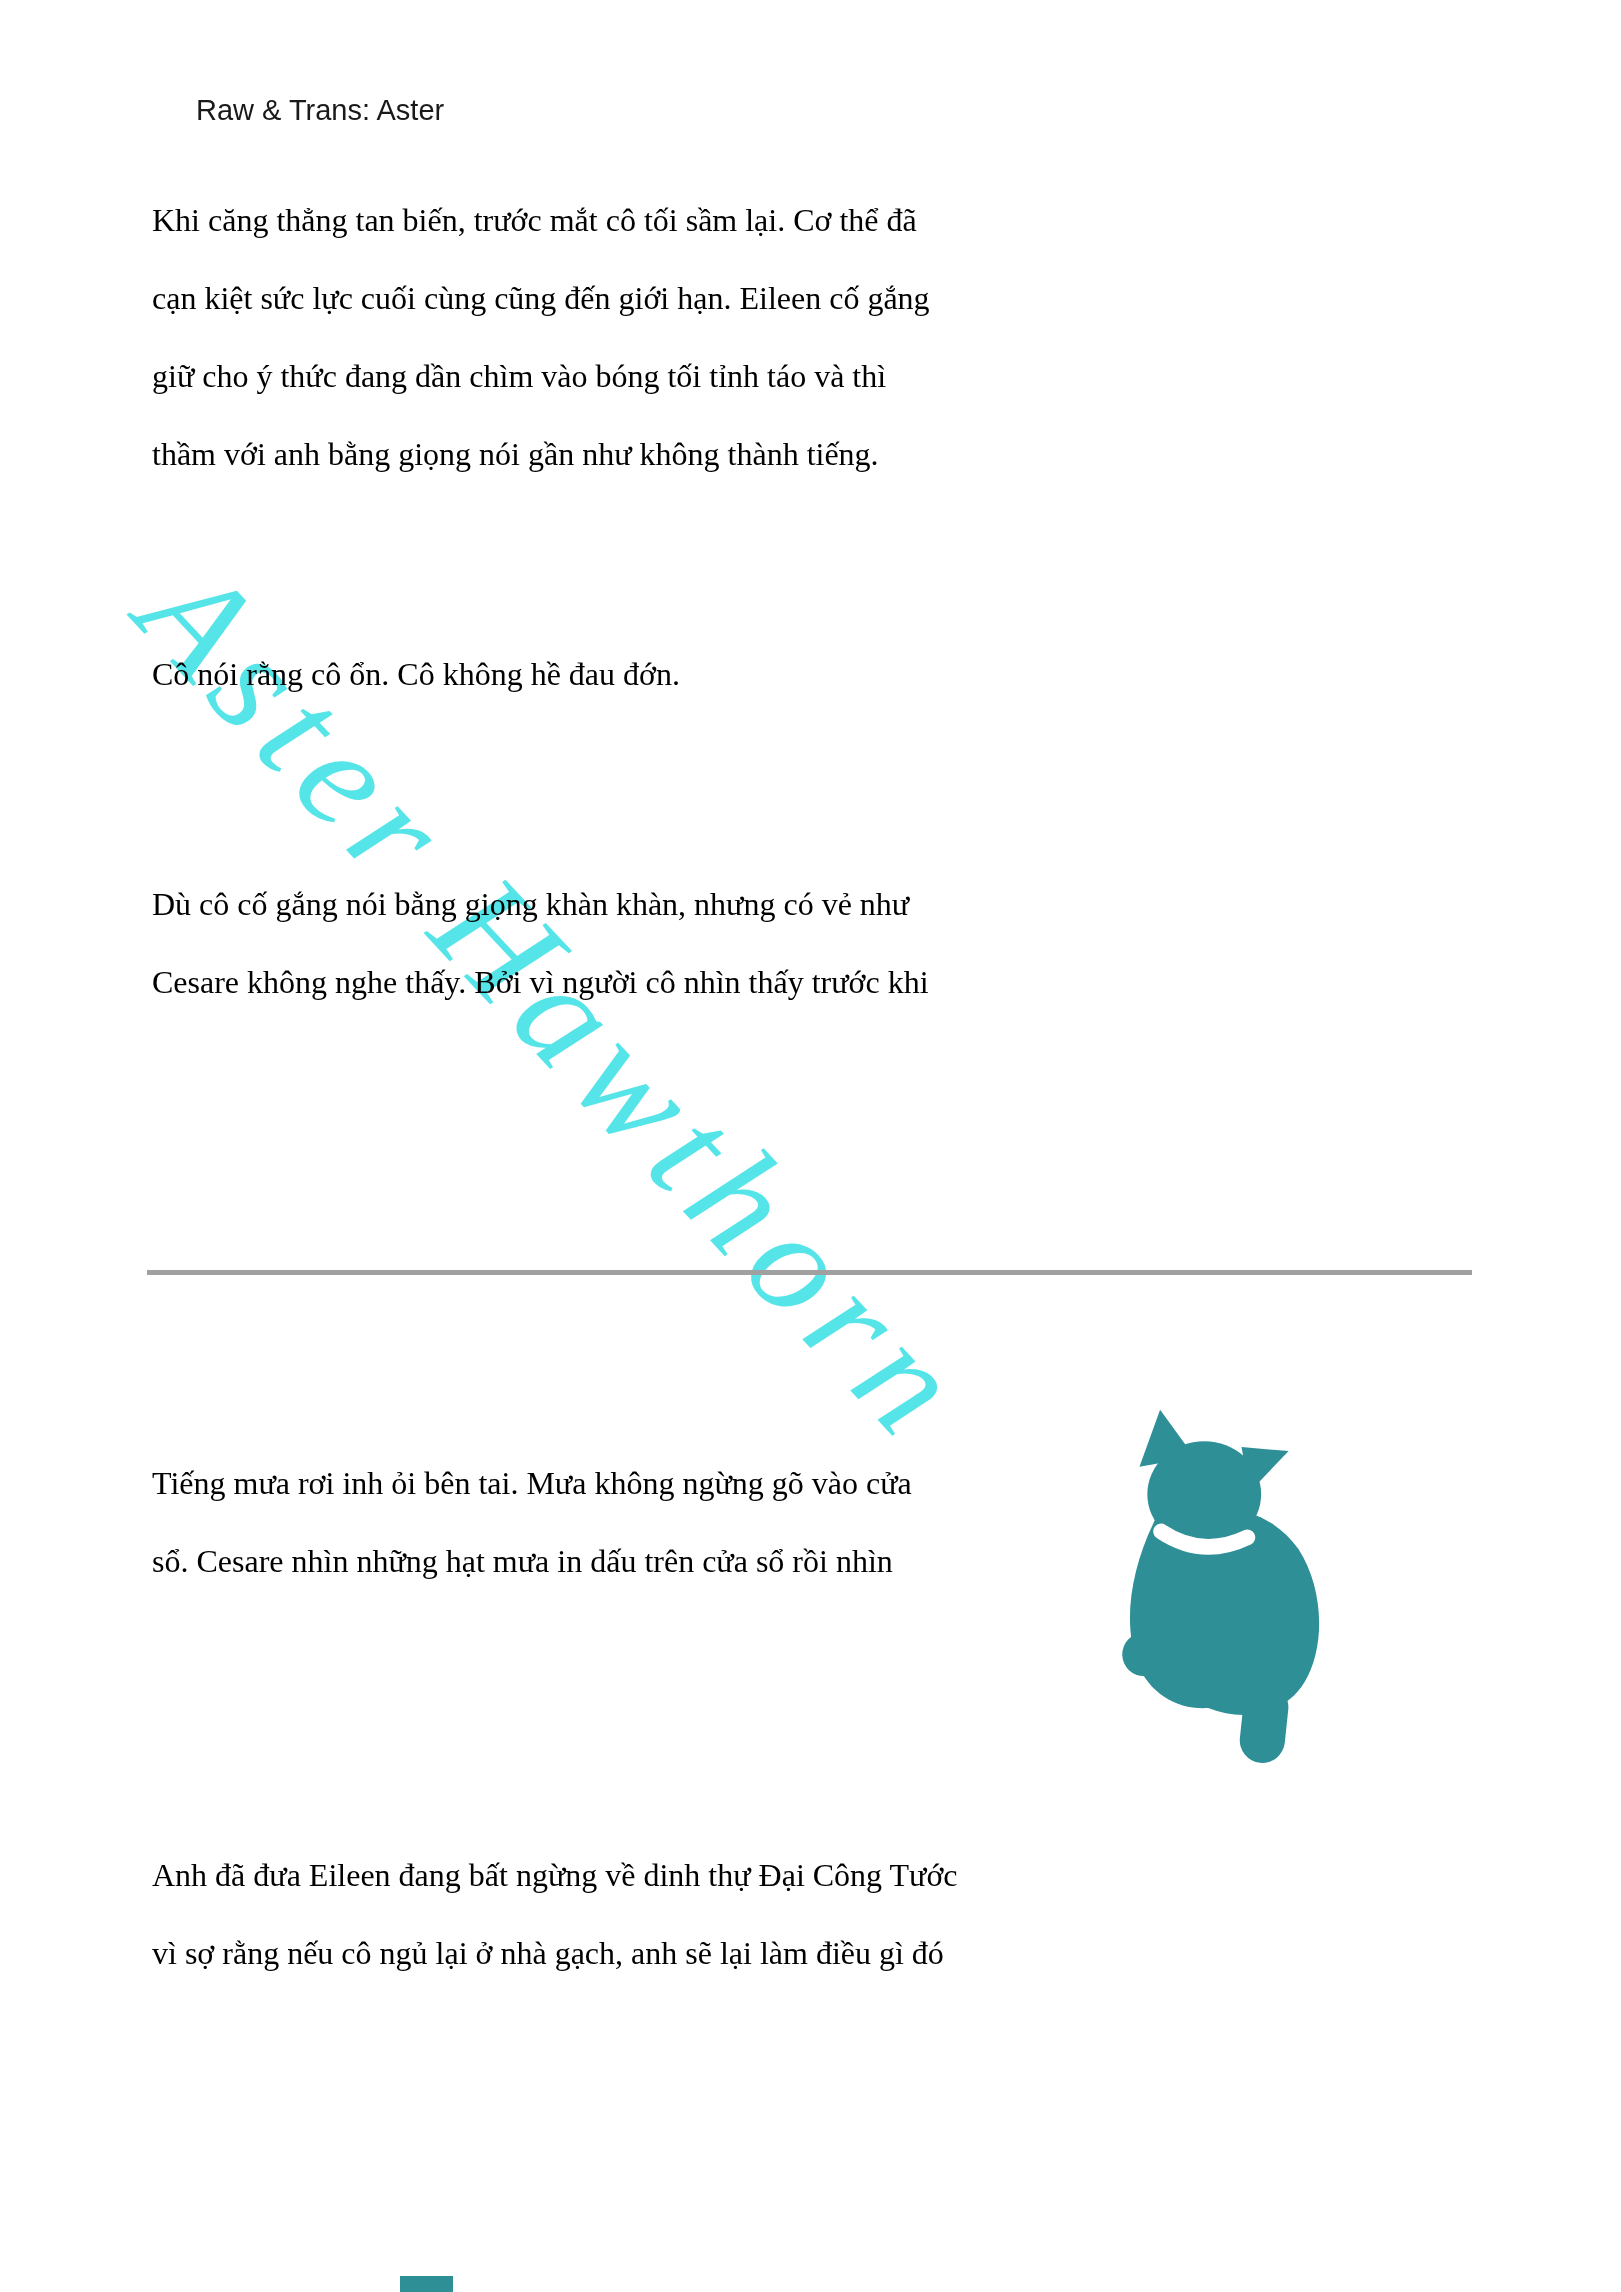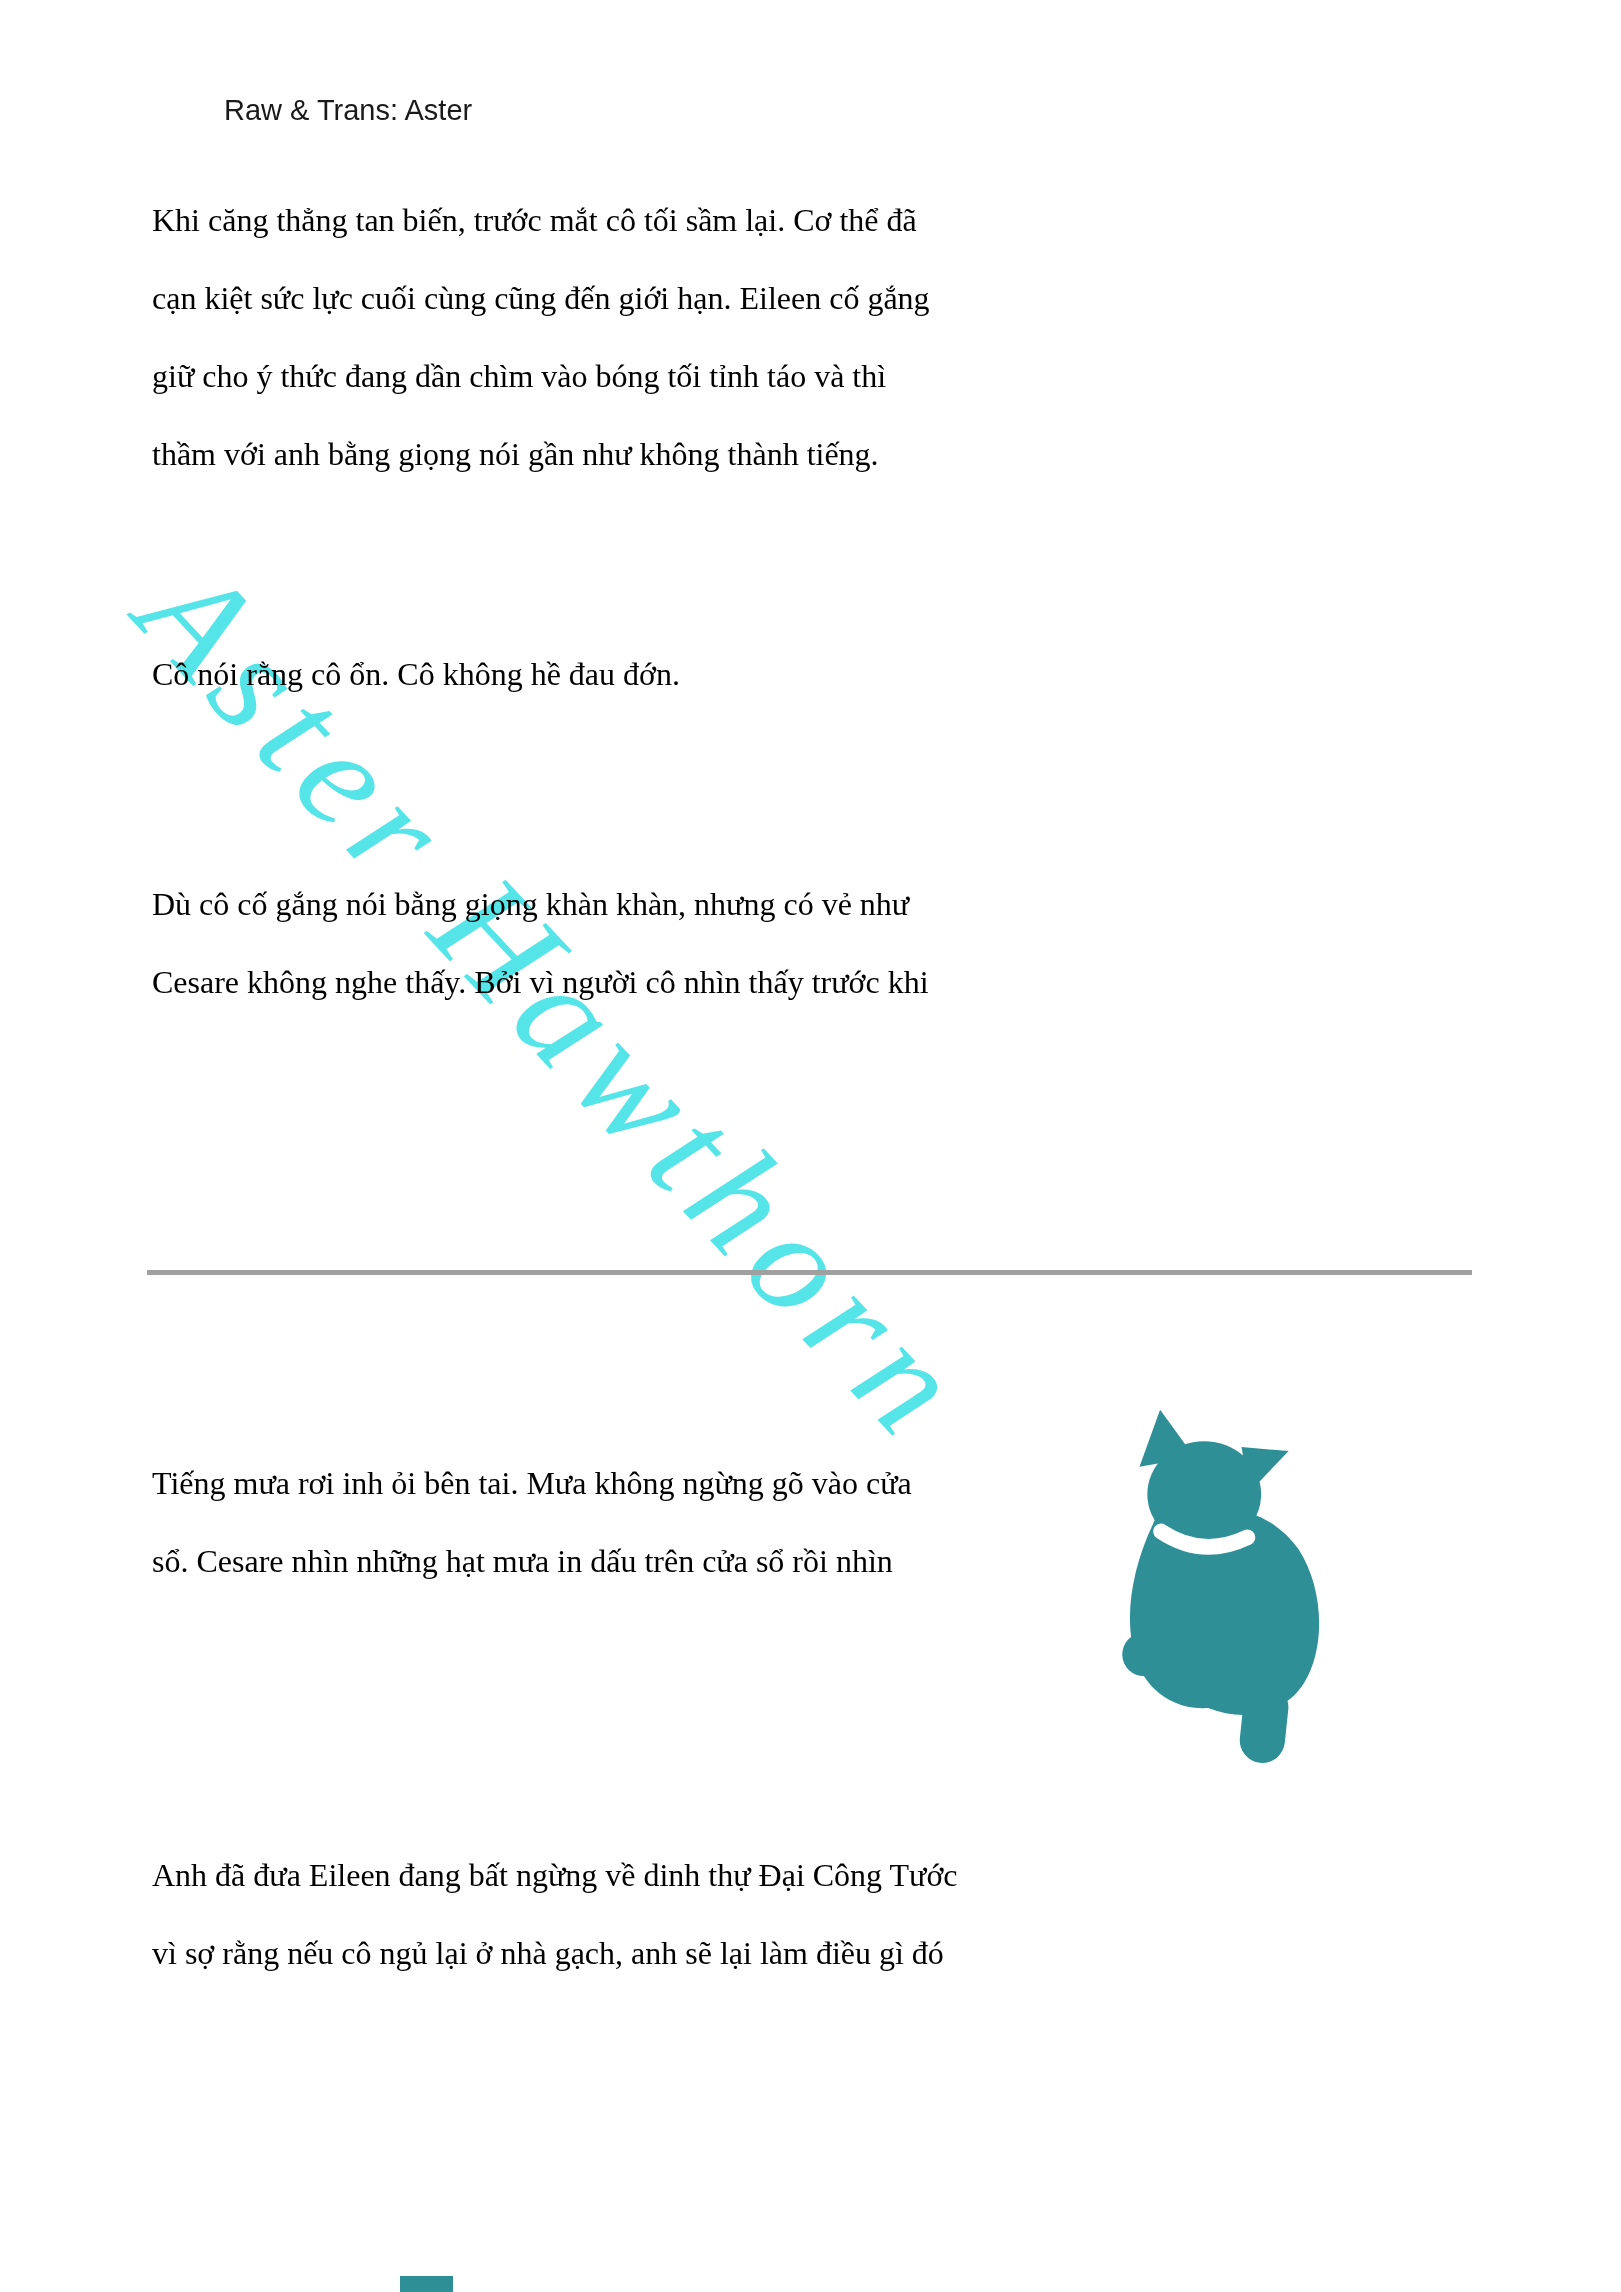--- a/index.html
+++ b/index.html
@@ -14,21 +14,20 @@
   }
   .header {
     position: absolute;
     left: 196px;
     top: 94px;
     font-family: "Liberation Sans", sans-serif;
     font-size: 29px;
     color: #1a1a1a;
     z-index: 4;
     white-space: nowrap;
-    margin-left: 28px;
   }
   .watermark {
     position: absolute;
     left: 230px;
     top: 529px;
     transform-origin: 0 0;
     transform: rotate(47deg);
     font-family: "Liberation Serif", serif;
     font-style: italic;
     font-size: 147px;

